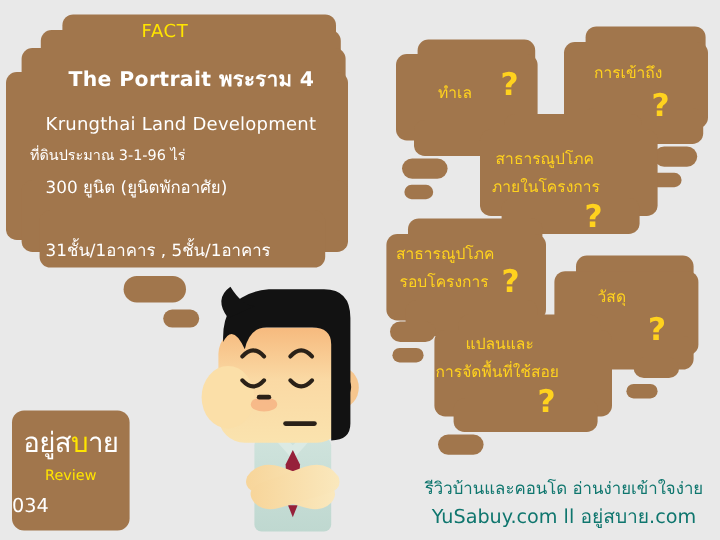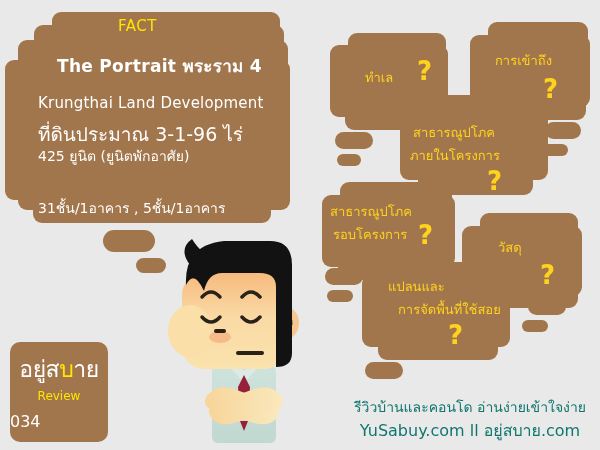--- a/index.html
+++ b/index.html
@@ -41,21 +41,21 @@
     font-size: 15px;
     letter-spacing: .5px;
   }
   .proj-name {
     left: 57px; top: 52px;
     font-size: 17px;
     font-weight: bold;
     letter-spacing: .3px;
   }
   .dev-name  { left: 38px; top: 94px;  font-size: 15px; letter-spacing: .2px; }
-  .line-2    { left: 38px; top: 119px; font-size: 19px; }
+  .line-2    { left: 25px; top: 119px; font-size: 12px; }
   .line-3    { left: 38px; top: 145px; font-size: 14px; }
   .line-4    { left: 38px; top: 171px; font-size: 14px; }
   .line-5    { left: 38px; top: 197px; font-size: 14px; }
 
   
   .bub-txt {
     position: absolute;
     color: #ffd21e;
     font-size: 13px;
     white-space: nowrap;
@@ -127,21 +127,21 @@
     <div class="blk" style="left:18px;  top:150px; width:272px; height:60px;"></div>
     <div class="blk" style="left:33px;  top:175px; width:238px; height:48px;"></div>
 
     <div class="dot" style="left:103px; top:230px; width:52px; height:22px;"></div>
     <div class="dot" style="left:136px; top:258px; width:30px; height:15px;"></div>
 
     <span class="lbl fact-title">FACT</span>
     <span class="lbl proj-name">The  Portrait พระราม 4</span>
     <span class="lbl dev-name">Krungthai  Land  Development</span>
     <span class="lbl line-2">ที่ดินประมาณ 3-1-96 ไร่</span>
-    <span class="lbl line-3">425 ยูนิต (ยูนิตพักอาศัย)</span>
+    <span class="lbl line-3">300 ยูนิต (ยูนิตพักอาศัย)</span>
     <span class="lbl line-5">31ชั้น/1อาคาร , 5ชั้น/1อาคาร</span>
   </div>
 
   <div>
     <div class="blk" style="left:348px; top:33px;  width:98px;  height:30px;"></div>
     <div class="blk" style="left:330px; top:45px;  width:118px; height:72px;"></div>
     <div class="blk" style="left:345px; top:100px; width:100px; height:30px;"></div>
     <div class="dot" style="left:335px; top:132px; width:38px; height:17px;"></div>
     <div class="dot" style="left:337px; top:154px; width:24px; height:12px;"></div>
     <span class="bub-txt" style="left:365px; top:67px;">ทำเล</span>
@@ -188,21 +188,21 @@
     <span class="bub-txt" style="left:498px; top:237px;">วัสดุ</span>
     <span class="qmark" style="left:540px; top:262px; font-size:26px;">?</span>
   </div>
 
   <div>
     <div class="blk" style="left:382px; top:262px; width:118px; height:28px;"></div>
     <div class="blk" style="left:362px; top:275px; width:148px; height:72px;"></div>
     <div class="blk" style="left:378px; top:332px; width:120px; height:28px;"></div>
     <div class="dot" style="left:365px; top:362px; width:38px; height:17px;"></div>
     <span class="bub-txt" style="left:388px; top:276px;">แปลนและ</span>
-    <span class="bub-txt" style="left:363px; top:299px;margin-left:35px;">การจัดพื้นที่ใช้สอย</span>
+    <span class="bub-txt" style="left:363px; top:299px;">การจัดพื้นที่ใช้สอย</span>
     <span class="qmark" style="left:448px; top:322px; font-size:26px;">?</span>
   </div>
 
   <div id="character">
     <svg width="185" height="225" viewBox="0 0 185 225" xmlns="http://www.w3.org/2000/svg">
       <defs>
         <linearGradient id="faceGrad" x1="0" y1="0" x2="0" y2="1">
           <stop offset="0%" stop-color="#f6ba7e"></stop>
           <stop offset="45%" stop-color="#fad9a4"></stop>
           <stop offset="100%" stop-color="#fae3ae"></stop>

